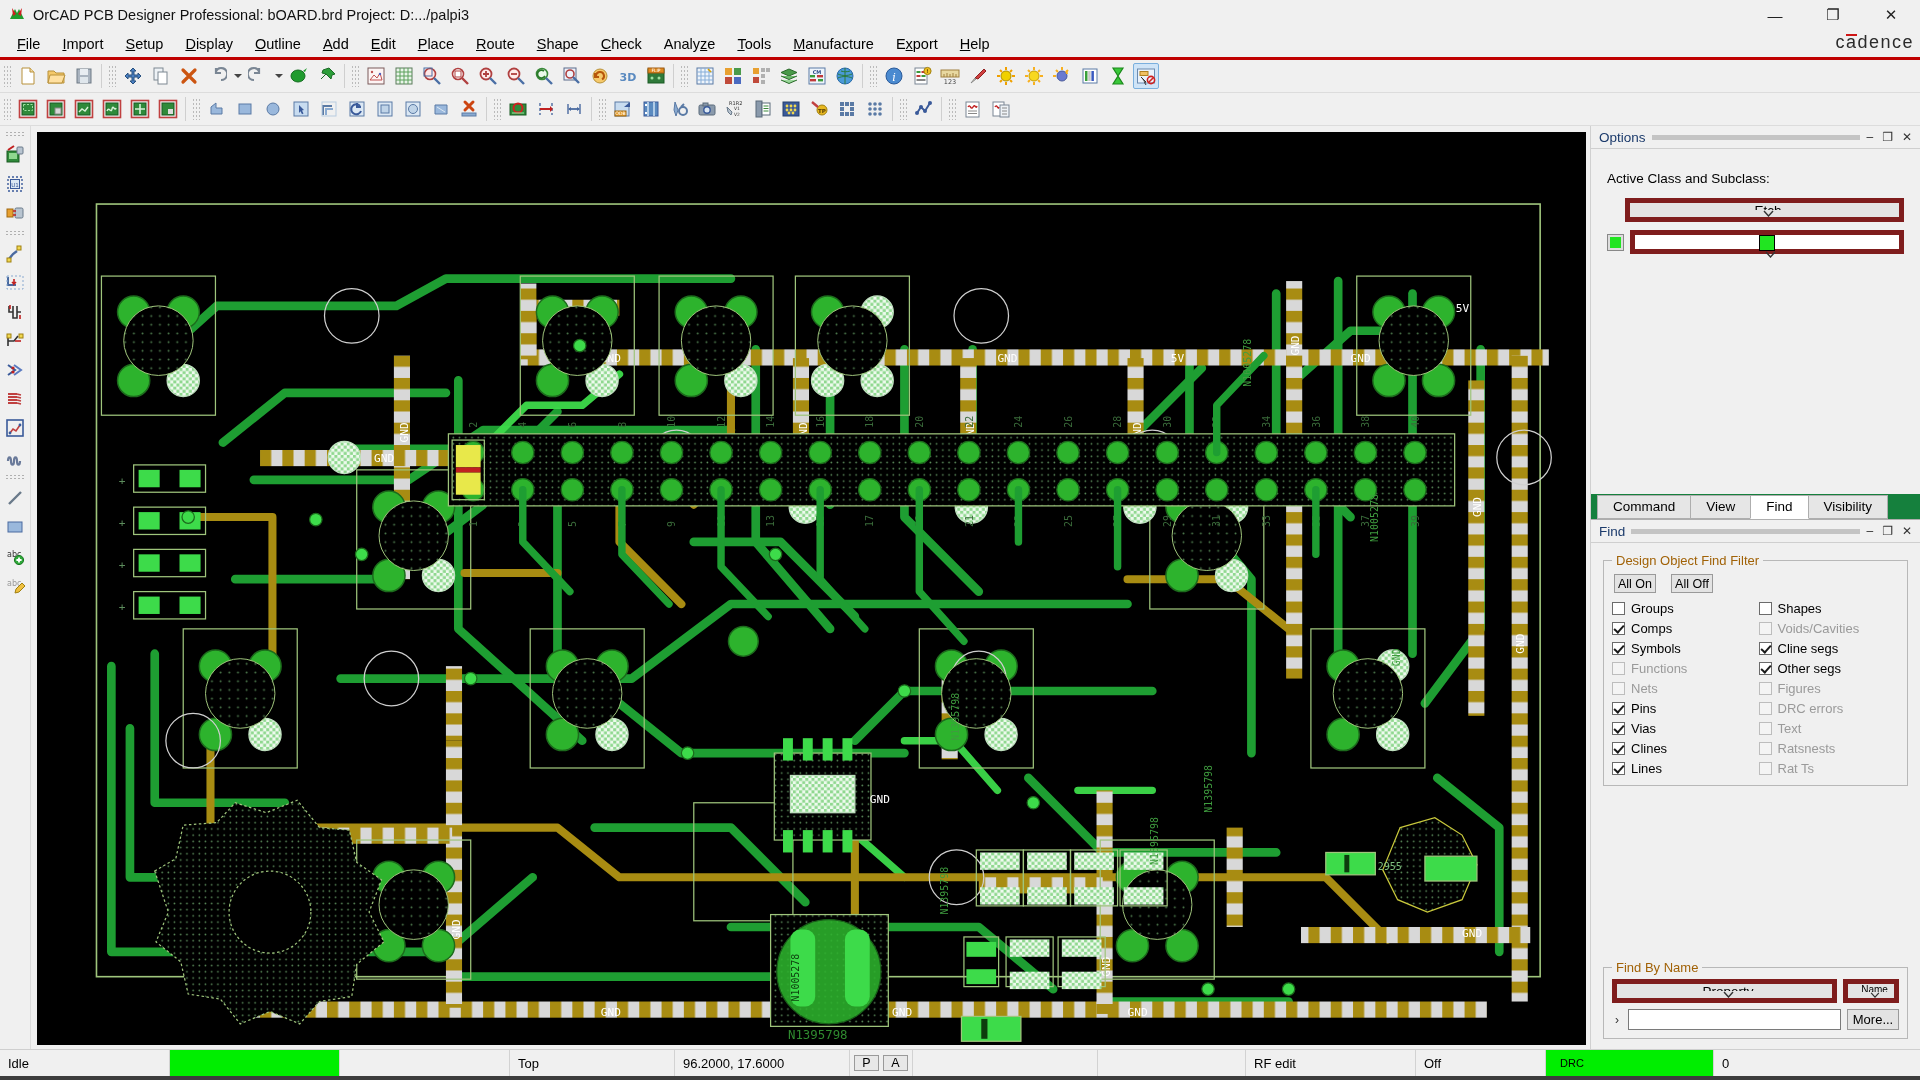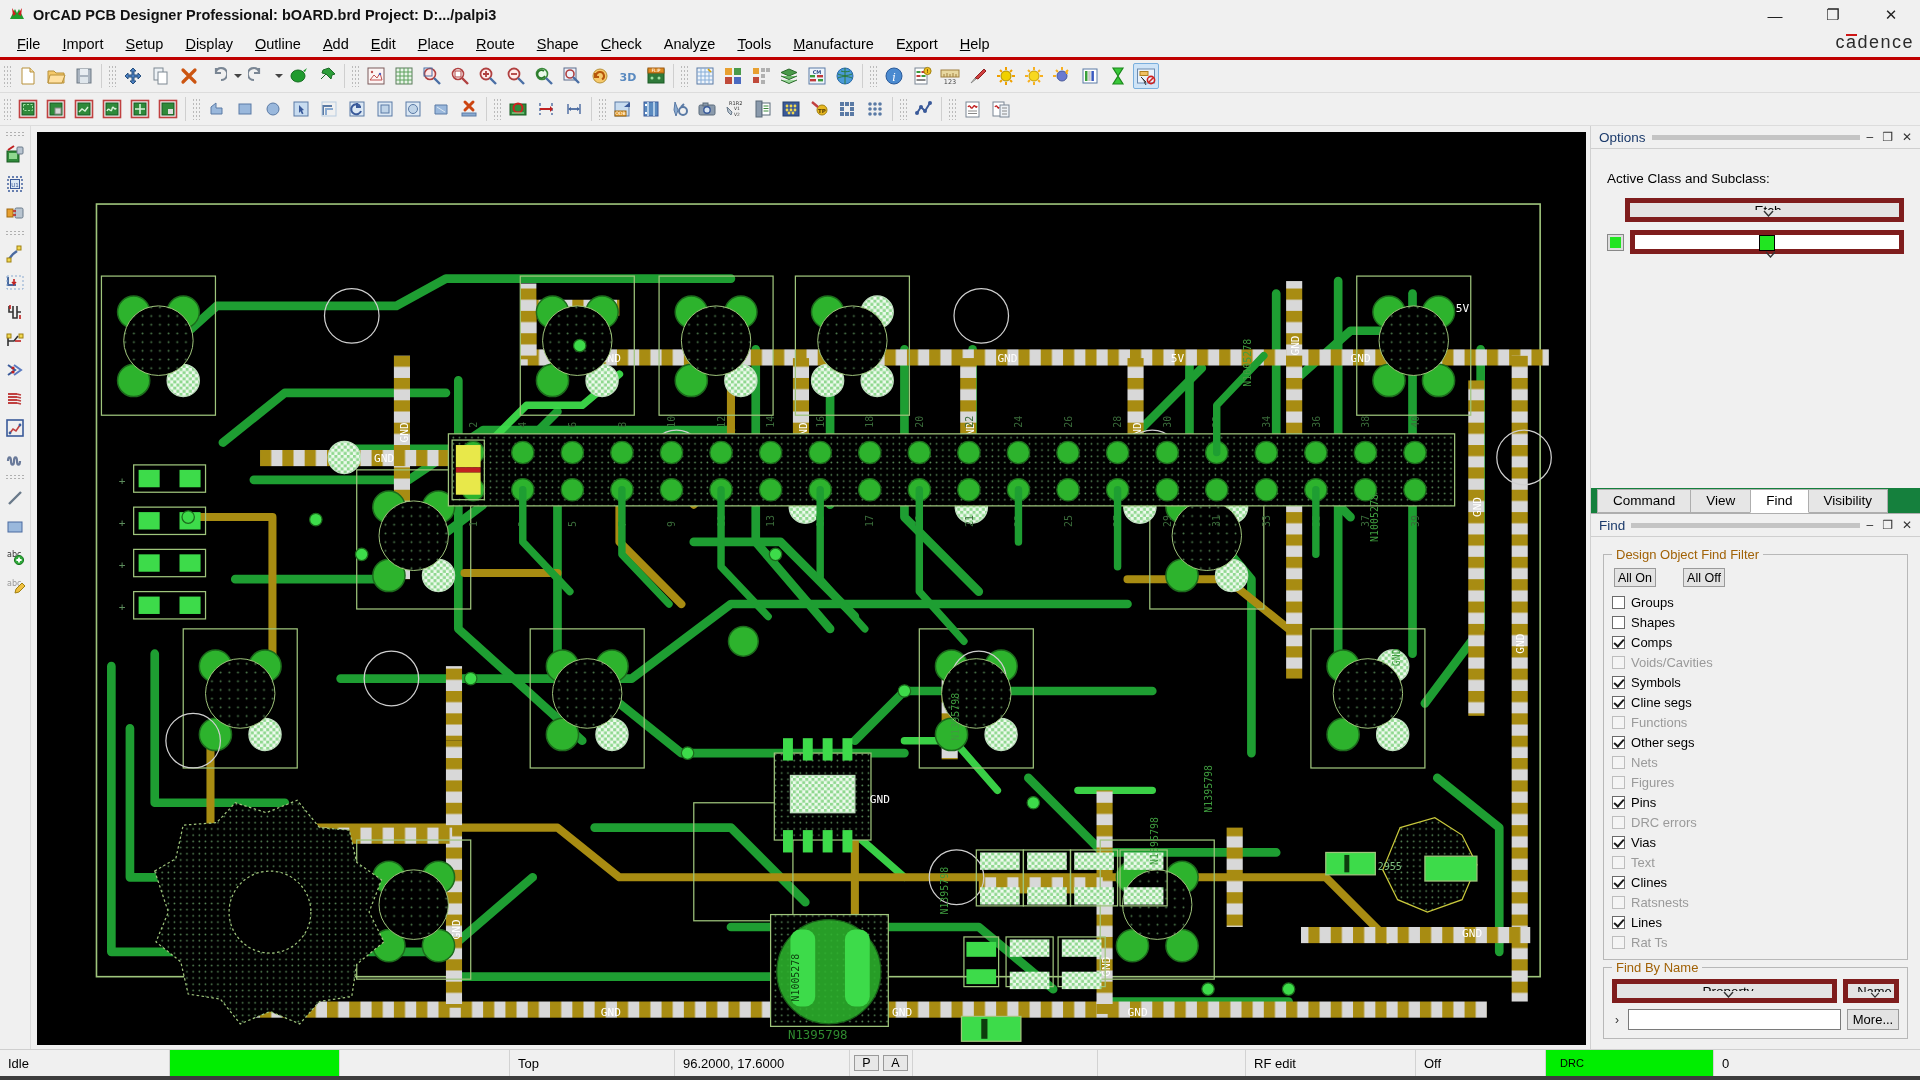--- a/index.html
+++ b/index.html
@@ -12,21 +12,21 @@
     color: #000;
   }
   #app { width: 1920px; height: 1080px; display: flex; flex-direction: column; position: relative; }
 
   
   .titlebar {
     height: 30px; display: flex; align-items: center;
     background: #f0f0f0; padding-left: 8px; flex: none;
   }
   .title-icon { width: 18px; height: 18px; margin-right: 7px; flex:none; position: relative; }
-  .title-text { font-size: 14.5px; color: #111; white-space: nowrap; font-weight: bold; }
+  .title-text { font-size: 14.5px; color: #111; white-space: nowrap; }
   .title-spacer { flex: 1; }
   .win-btns { display: flex; height: 30px; }
   .win-btn {
     width: 58px; height: 30px; display:flex; align-items:center; justify-content:center;
     font-size: 15px; color:#222; background: transparent;
   }
 
   
   .menubar {
     height: 27px; display:flex; align-items:center; background:#f0f0f0;
@@ -135,27 +135,27 @@
   .tab.sel { background:#fff; border-bottom-color:#fff; font-weight:normal; position:relative; z-index:2; }
 
   #find-panel { flex:1; display:flex; flex-direction:column; border-top:1px solid #aeaeae; }
   #find-body { flex:1; padding: 10px 12px; display:flex; flex-direction:column; }
 
   fieldset.group {
     border:1px solid #b8b8b8; padding: 4px 8px 8px 8px; margin:0;
   }
   fieldset.group legend { font-size:13px; padding:0 4px; color:#a16207; }
 
-  .btnrow { display:flex; gap:27px; margin: 2px 0 6px 2px; }
+  .btnrow { display:flex; gap:15px; margin: 2px 0 6px 2px; }
   .smallbtn {
     width:42px; height:19px; font-size:12.5px; background:#e3e3e3;
     border:1px solid #9a9a9a; display:flex; align-items:center; justify-content:center; color:#000;
   }
 
-  .cbgrid { display:grid; grid-template-columns: 1fr; column-gap: 6px; row-gap: 2px; }
+  .cbgrid { display:grid; grid-template-columns: 1fr 1fr; column-gap: 6px; row-gap: 2px; }
   .cbitem { display:flex; align-items:center; gap:6px; font-size:13px; height:18px; }
   .cb {
     width:13px; height:13px; border:1px solid #6b6b6b; background:#fff; flex:none;
     position:relative;
   }
   .cb.checked::after {
     content:''; position:absolute; left:3px; top:0px; width:4px; height:8px;
     border:solid #1a1a1a; border-width:0 2px 2px 0; transform:rotate(42deg);
   }
   .cbitem.dis { color:#9a9a9a; }
@@ -1529,21 +1529,21 @@
             <div class="fbn-row1">
               <div class="combo" style="flex:1;">
                 <span class="cv">Property</span>
                 <span class="carat">
                   <svg width="11" height="7" viewBox="0 0 11 7">
                       <path d="M1 1 L5.5 6 L10 1" stroke="#333" stroke-width="1.4" fill="none"></path>
                     </svg>
                 </span>
               </div>
               <div class="combo" style="width:56px;">
-                <span class="cv" style="font-size:13px;">Name</span>
+                <span class="cv" style="font-size:10px;">Name</span>
                 <span class="carat" style="width:16px;">
                   <svg width="10" height="6" viewBox="0 0 11 7">
                       <path d="M1 1 L5.5 6 L10 1" stroke="#333" stroke-width="1.4" fill="none"></path>
                     </svg>
                 </span>
               </div>
             </div>
             <div class="fbn-row2">
               <span class="fbn-arrow">›</span>
               <input class="textinput" type="text" value="" placeholder="" style="">

